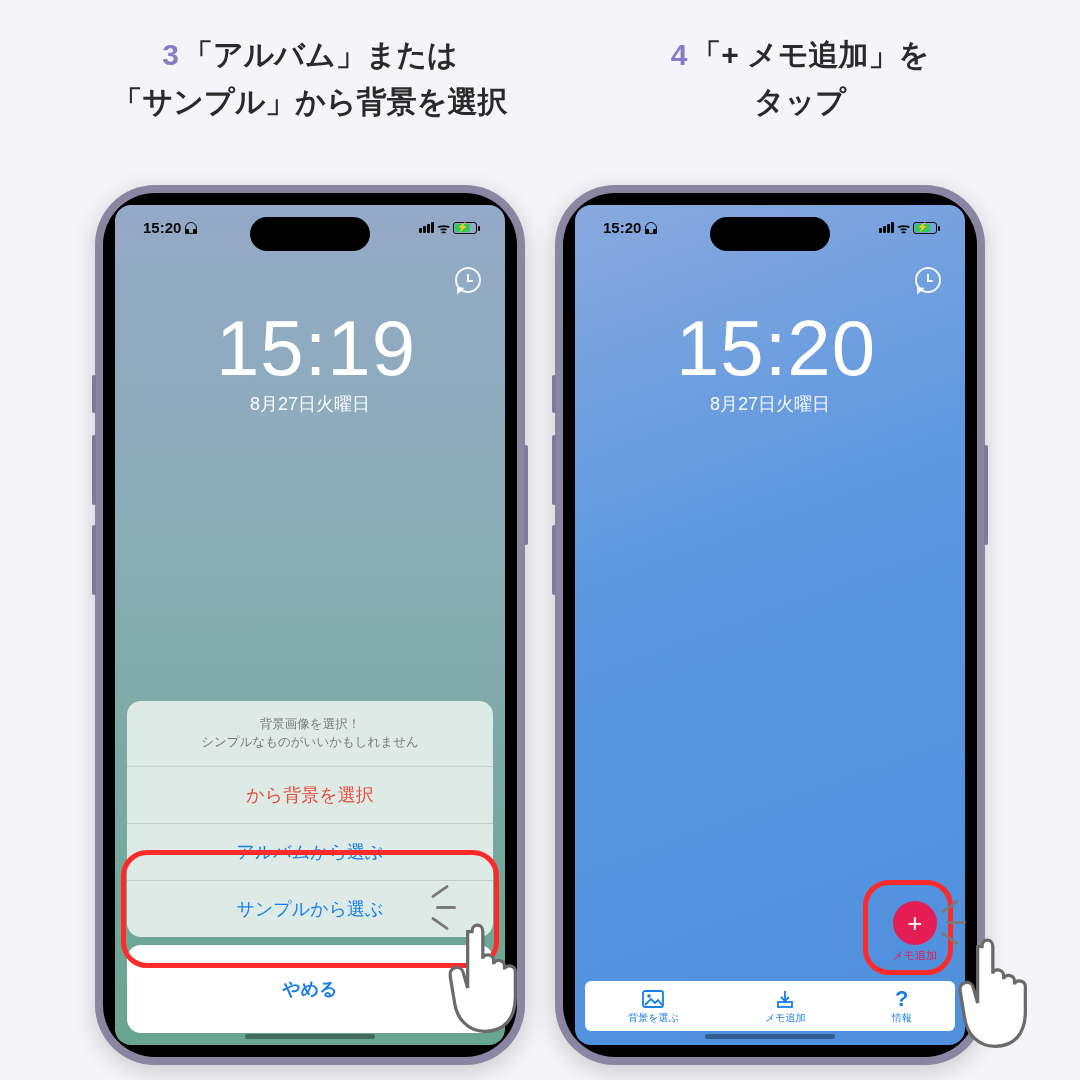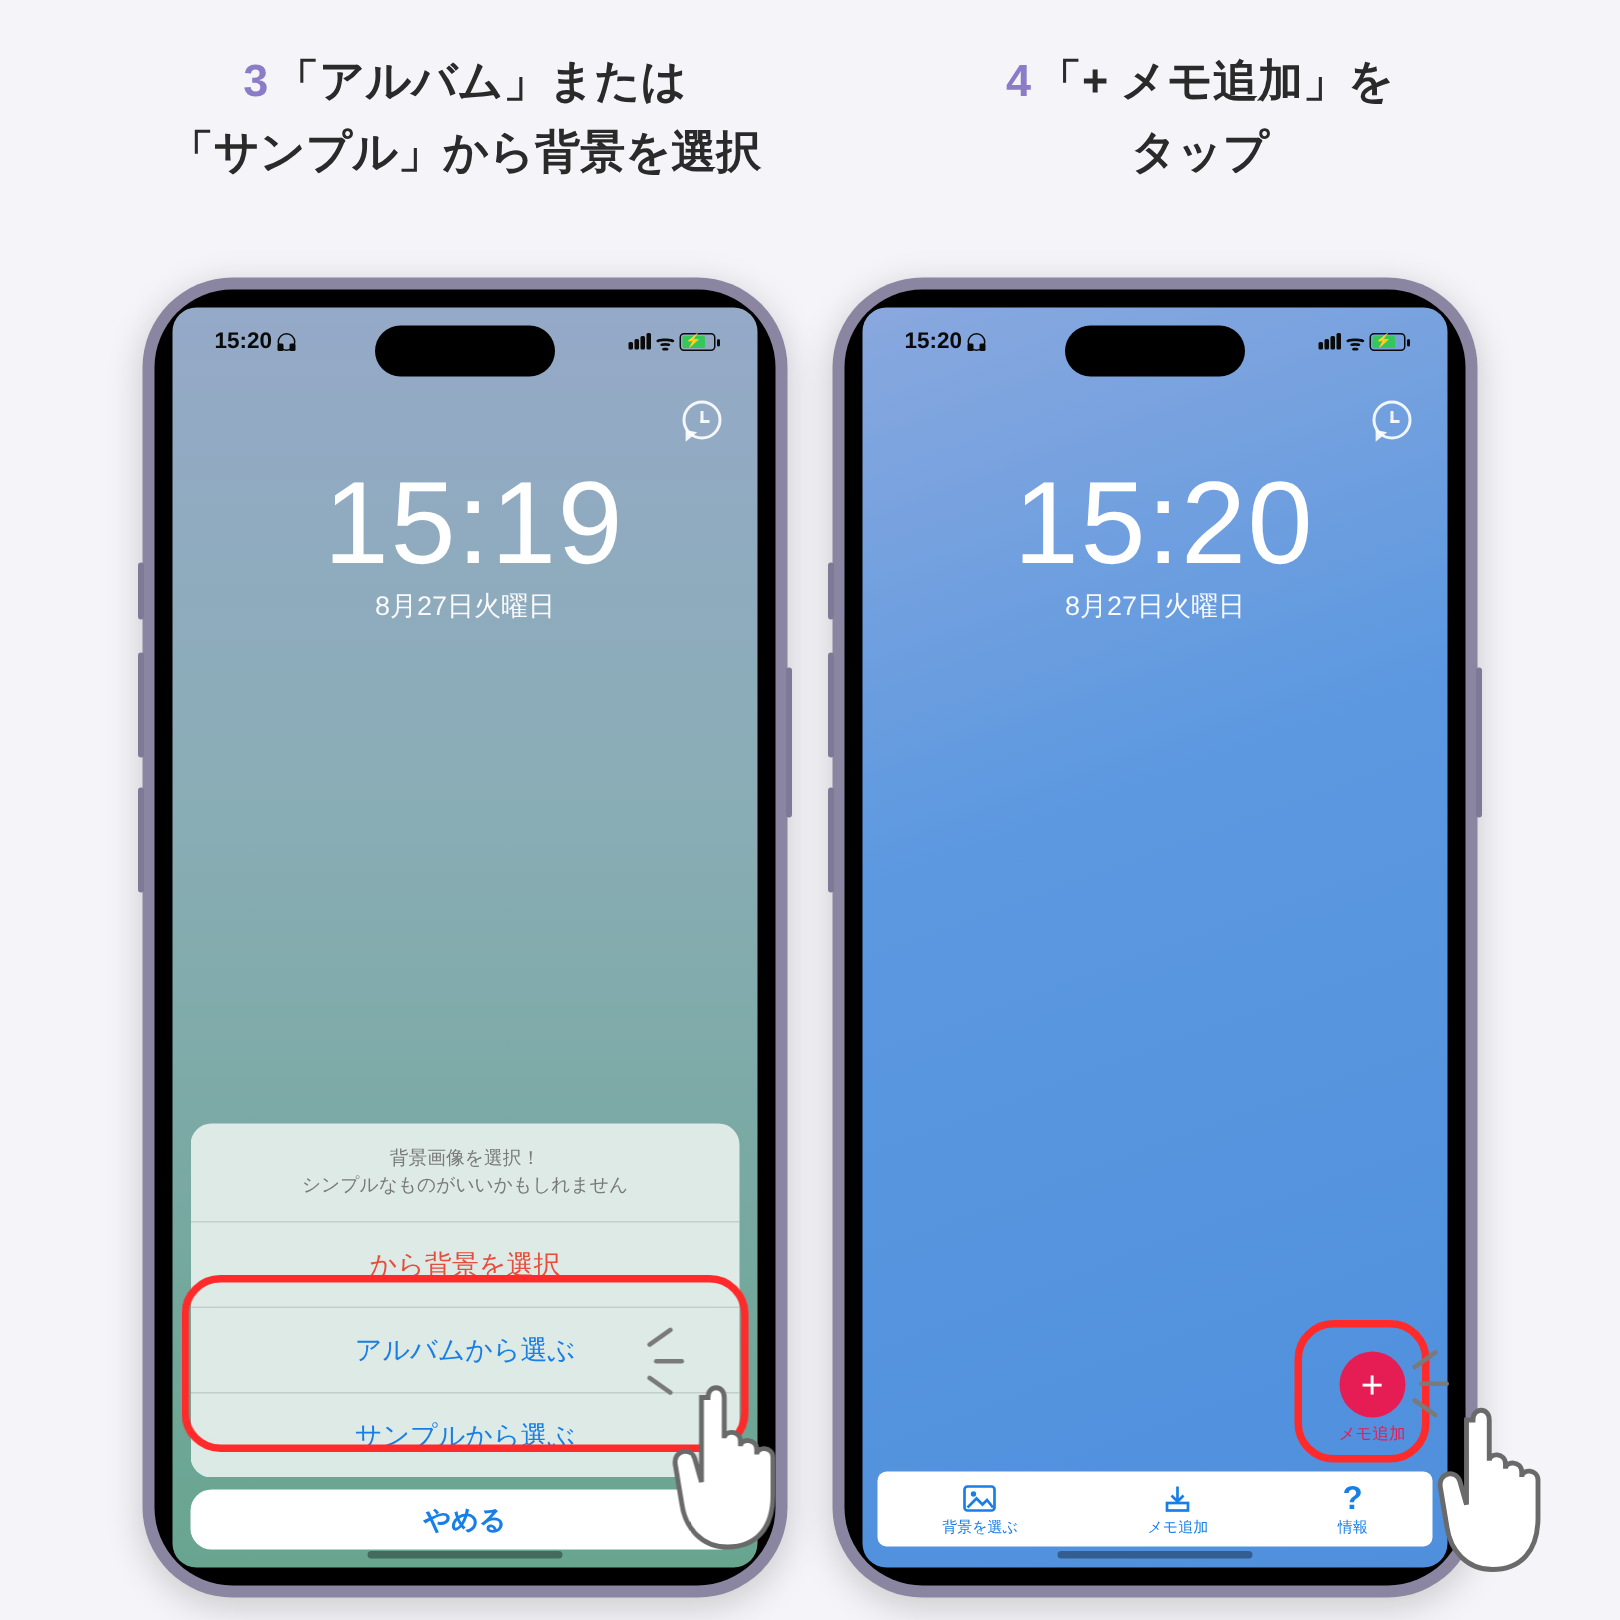--- a/index.html
+++ b/index.html
@@ -94,21 +94,21 @@
   .clock .time { font-size:78px; font-weight:300; letter-spacing:1px;margin-left:12px;}
   .clock .date { font-size:18px; margin-top:-2px; opacity:0.95;}
 
   
   .sheet-wrap { position:absolute; left:12px; right:12px; bottom:12px; }
   .sheet { background:rgba(230,240,236,0.92); border-radius:14px; overflow:hidden; backdrop-filter:blur(6px); }
   .sheet .hdr { text-align:center; padding:14px 10px; font-size:12.5px; color:#7a7a7a; line-height:1.5;}
   .sheet .row { text-align:center; padding:16px 10px; font-size:18px; border-top:0.5px solid rgba(0,0,0,0.12); }
   .sheet .row.destructive { color:#e74c3c; }
   .sheet .row.link { color:#187fe6; }
-  .cancel { margin-top:8px; background:#fff; border-radius:14px; text-align:center; padding:8px; font-size:18px; font-weight:600; color:#187fe6; }
+  .cancel { margin-top:8px; background:#fff; border-radius:14px; text-align:center; padding:32px; font-size:18px; font-weight:600; color:#187fe6; }
 
   .red-outline {
     position:absolute; border:5px solid #ff2a2a; border-radius:26px;
     pointer-events:none;
   }
 
   
   .toolbar {
     position:absolute; left:10px; right:10px; bottom:14px; height:50px;
     background:#fff; border-radius:6px;

